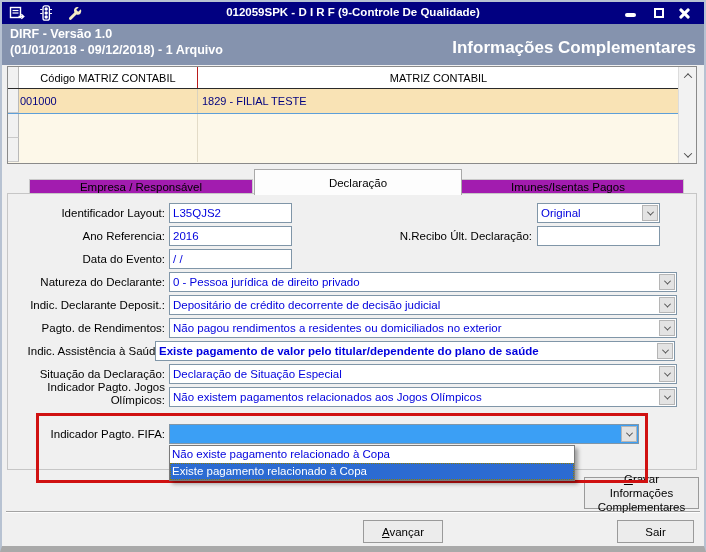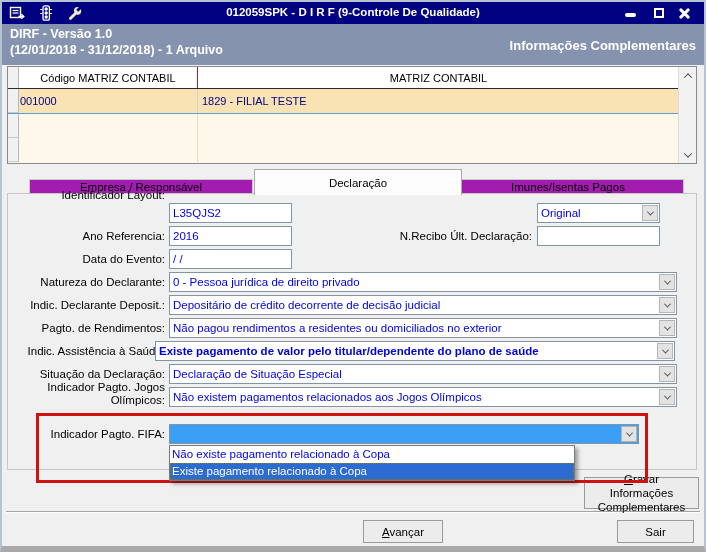--- a/index.html
+++ b/index.html
@@ -21,21 +21,21 @@
   .ctl-min{right:66px;} .ctl-max{right:38px;} .ctl-close{right:12px;}
   .glyph-min{width:11px;height:4px;background:#fff;border-radius:2px;margin-top:3px;}
   .glyph-max{width:10px;height:10px;border:2px solid #fff;}
   .glyph-close{position:relative;width:13px;height:13px;}
   .glyph-close i{position:absolute;left:5px;top:0;width:3px;height:13px;background:#fff;border-radius:1px;}
   .glyph-close i:first-child{transform:rotate(45deg);} .glyph-close i:last-child{transform:rotate(-45deg);}
   
   .header{position:absolute;left:0;top:22px;right:0;height:41px;background:#8593ae;color:#fff;}
   .hdr-l1{position:absolute;left:8px;top:3px;font-size:12.5px;font-weight:bold;}
   .hdr-l2{position:absolute;left:8px;top:19px;font-size:12.5px;font-weight:bold;}
-  .hdr-right{position:absolute;right:8px;top:14px;font-size:13px;font-weight:bold;}
+  .hdr-right{position:absolute;right:8px;top:14px;font-size:17px;font-weight:bold;}
   
   .grid{position:absolute;left:5px;top:64px;width:690px;height:98px;background:#fdf8e9;
     border:1px solid #8a8a8a;font-size:11px;}
   .g-row{display:flex;width:671px;}
   .g-ind{width:11px;background:#f1f1f1;border-right:1px solid #b9b9b9;border-bottom:1px solid #c9c9c9;flex:0 0 11px;}
   .g-header{height:22px;background:#fff;border-bottom:1px solid #2a2a2a;}
   .g-h1,.g-h2{display:flex;align-items:center;justify-content:center;color:#000;background:#fff;}
   .g-h1{width:179px;border-right:1px solid #b91c1c;flex:0 0 179px;}
   .g-h2{flex:1;}
   .g-sel{height:25px;background:#f9e3b5;color:#000080;border-bottom:1px solid #5e9fd8;}
@@ -124,21 +124,21 @@
     <div class="winctl ctl-close">
         <span class="glyph-close">
           <i></i>
           <i></i>
         </span>
       </div>
   </div>
 
   <div class="header">
     <div class="hdr-l1">DIRF - Versão 1.0</div>
-    <div class="hdr-l2">(12/01/2018 - 31/12/2018) - 1 Arquivo</div>
+    <div class="hdr-l2">(01/01/2018 - 09/12/2018) - 1 Arquivo</div>
     <div class="hdr-right">Informações Complementares</div>
   </div>
 
   <div class="grid">
     <div class="g-row g-header">
       <div class="g-ind" style="background:#f1f1f1;border-bottom:none;"></div>
       <div class="g-h1">Código MATRIZ CONTABIL</div>
       <div class="g-h2">MATRIZ CONTABIL</div>
     </div>
     <div class="g-row g-sel">
@@ -166,21 +166,21 @@
     </div>
   </div>
 
   <div class="tabstrip">
     <div class="tab" style="left:22px;width:224px;">Empresa / Responsável</div>
     <div class="tab active" style="left:247px;width:208px;">Declaração</div>
     <div class="tab" style="left:445px;width:232px;">Imunes/Isentas Pagos</div>
   </div>
   <div class="tabpage"></div>
 
-  <div class="lbl lbl-left" style="top:183px;">Identificador Layout:</div>
+  <div class="lbl lbl-left" style="top:201px;">Identificador Layout:</div>
   <div class="tb" style="left:167px;top:201px;width:123px;">L35QJS2</div>
   <div class="combo" style="left:535px;top:201px;width:123px;">
     <span>Original</span>
     <span class="dd-btn">
         <span class="chev"></span>
       </span>
   </div>
 
   <div class="lbl lbl-left" style="top:224px;">Ano Referencia:</div>
   <div class="tb" style="left:167px;top:224px;width:123px;">2016</div>

